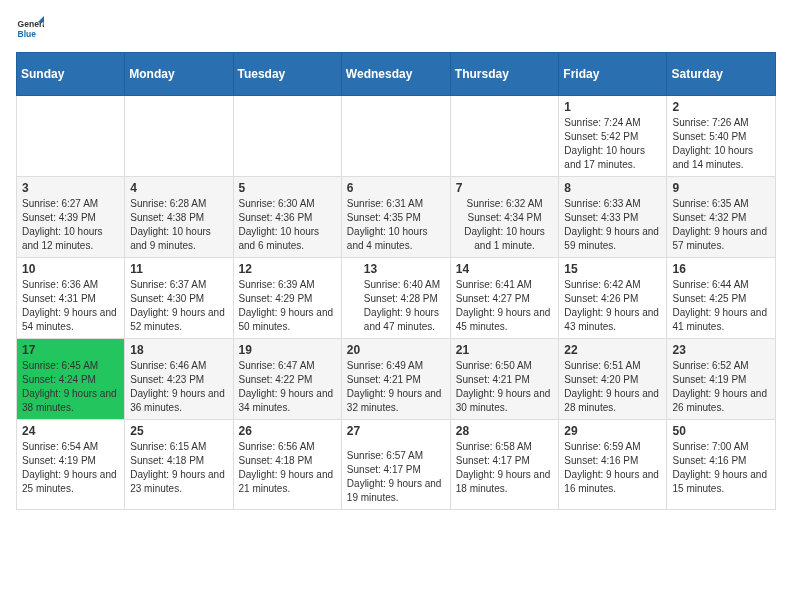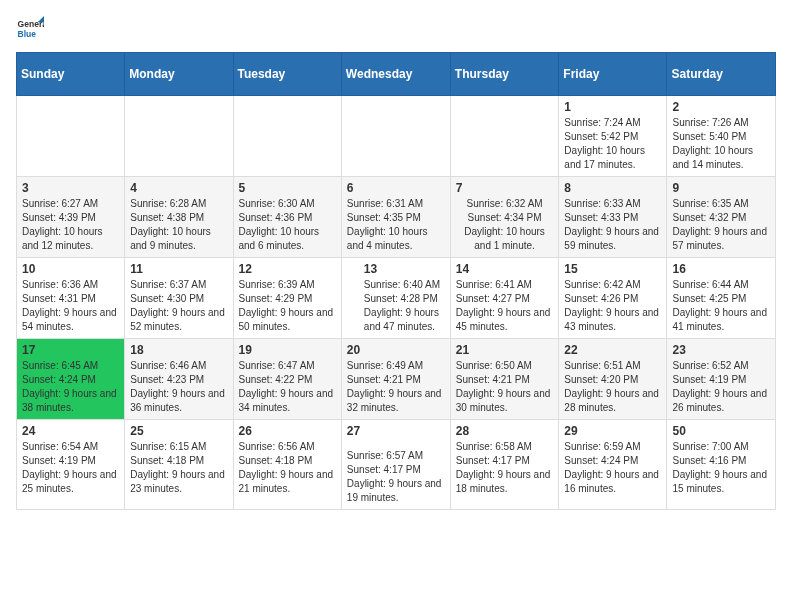--- a/index.html
+++ b/index.html
@@ -291,21 +291,21 @@
         </td>
         <td style="background: rgb(255, 255, 255);">
           <span class="day-number">28</span>
           <div class="day-info" style="white-space: pre-line;">Sunrise: 6:58 AM
 Sunset: 4:17 PM
 Daylight: 9 hours and 18 minutes.</div>
         </td>
         <td style="background: rgb(255, 255, 255);">
           <span class="day-number">29</span>
           <div class="day-info" style="white-space: pre-line;">Sunrise: 6:59 AM
-Sunset: 4:24 PM
+Sunset: 4:16 PM
 Daylight: 9 hours and 16 minutes.</div>
         </td>
         <td style="background: rgb(255, 255, 255);">
           <span class="day-number">50</span>
           <div class="day-info" style="white-space: pre-line;">Sunrise: 7:00 AM
 Sunset: 4:16 PM
 Daylight: 9 hours and 15 minutes.</div>
         </td>
       </tr>
     </tbody>

